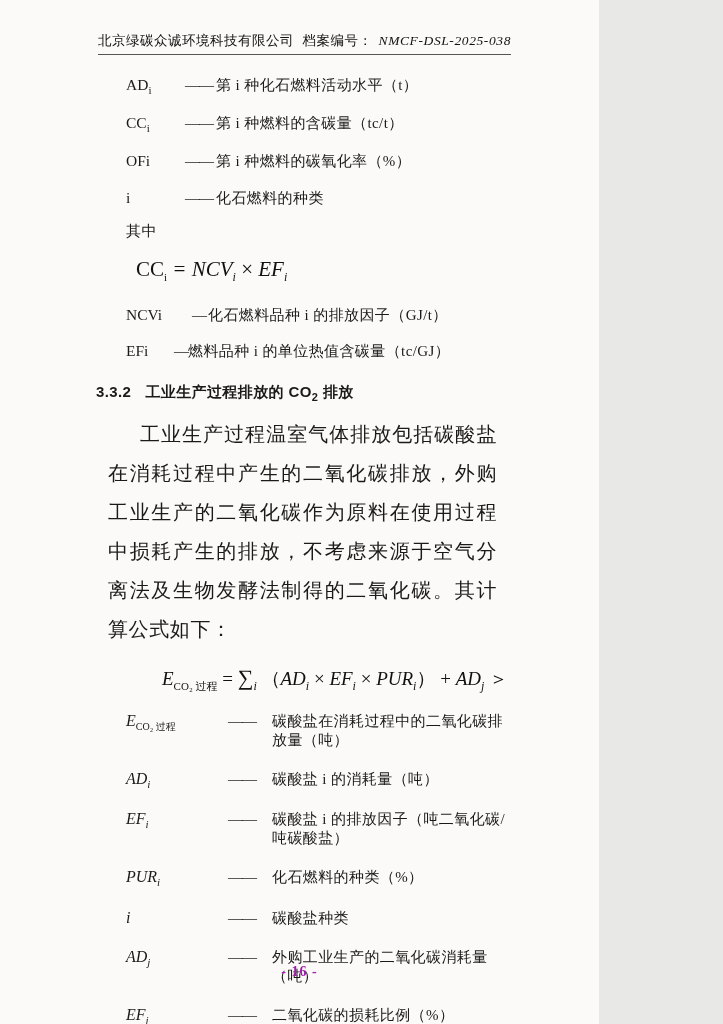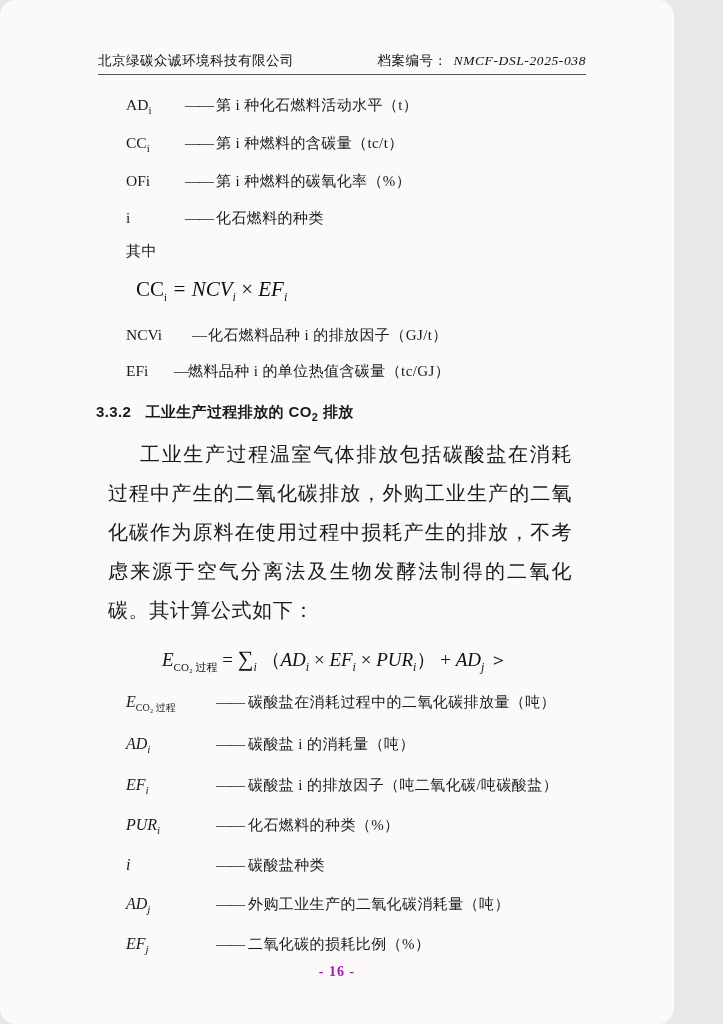--- a/index.html
+++ b/index.html
@@ -8,27 +8,26 @@
   }
   body {
     width: 723px;
     height: 1024px;
     background: #e8e8e6;
     font-family: "Liberation Serif", serif;
     color: #1a1a1a;
   }
   .page {
     position: relative;
-    width: 674px;
+    width: 599px;
     height: 1024px;
     background: #fbfaf8;
     box-sizing: border-box;
-    padding: 52px 58px 30px 58px;
+    padding: 32px 58px 30px 58px;
     overflow: hidden;
-    border-radius: 16px;
   }
   
   .header {
     display: flex;
     align-items: flex-end;
     justify-content: space-between;
     border-bottom: 1px solid #555;
     padding-bottom: 4px;
     margin: 0 30px 0 40px;
   }
@@ -143,20 +142,21 @@
     margin: 12px;
     text-indent: 32px;
   }
   
   .defline2 {
     display: flex;
     align-items: baseline;
     font-size: 15px;
     margin: 0 0 20px 0;
     padding-left: 30px;
+    gap: 12px;
   }
   .defline2 .sym {
     min-width: 86px;
     font-family: "Liberation Serif", serif;
     font-style: italic;
     font-size: 16px;
   }
   .defline2 .sym .sub {
     font-size: 11px;
     vertical-align: sub;

